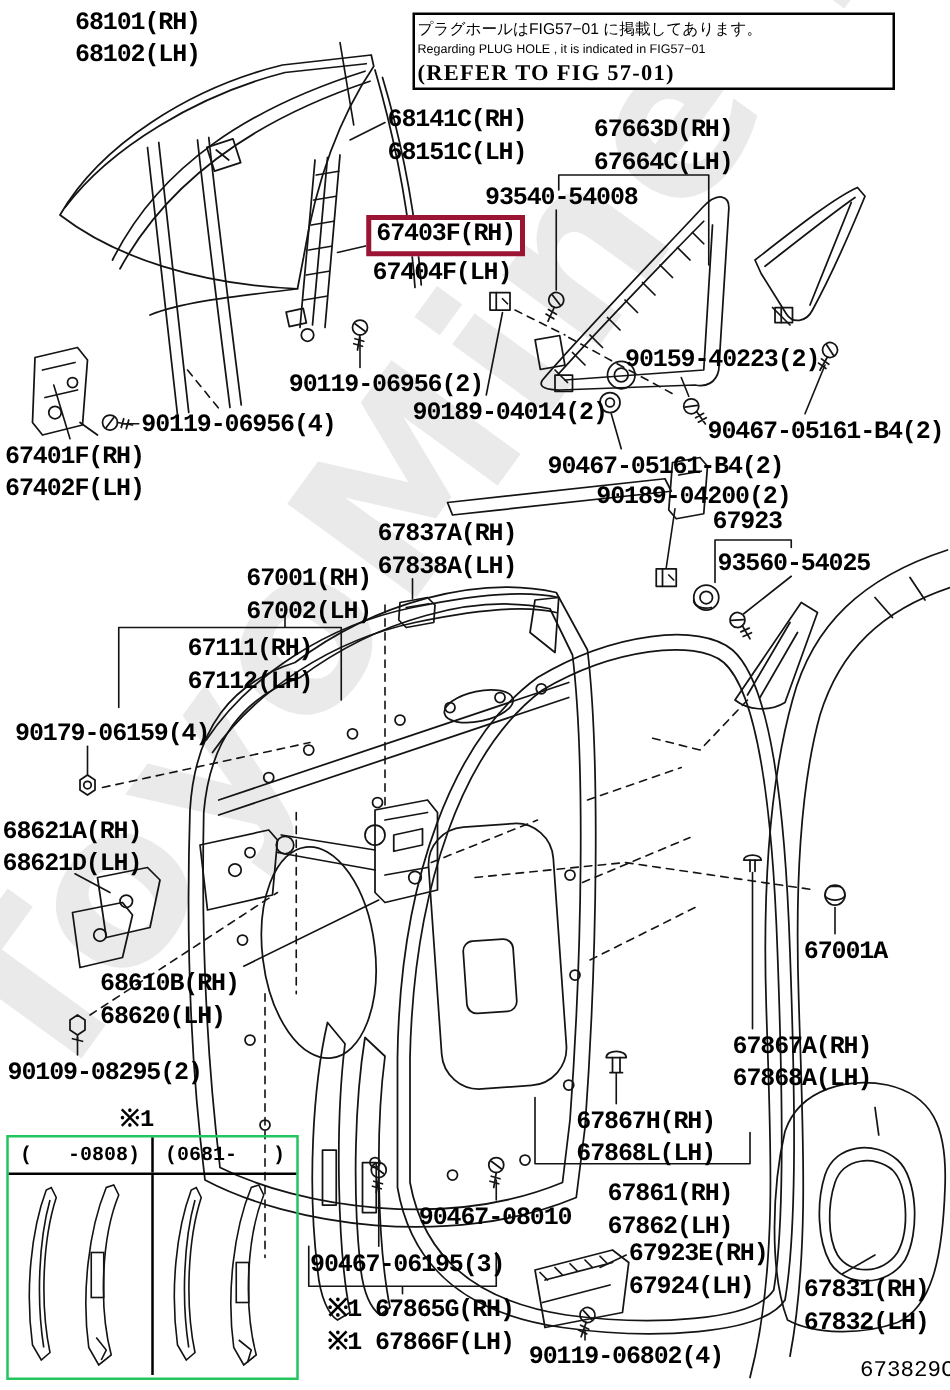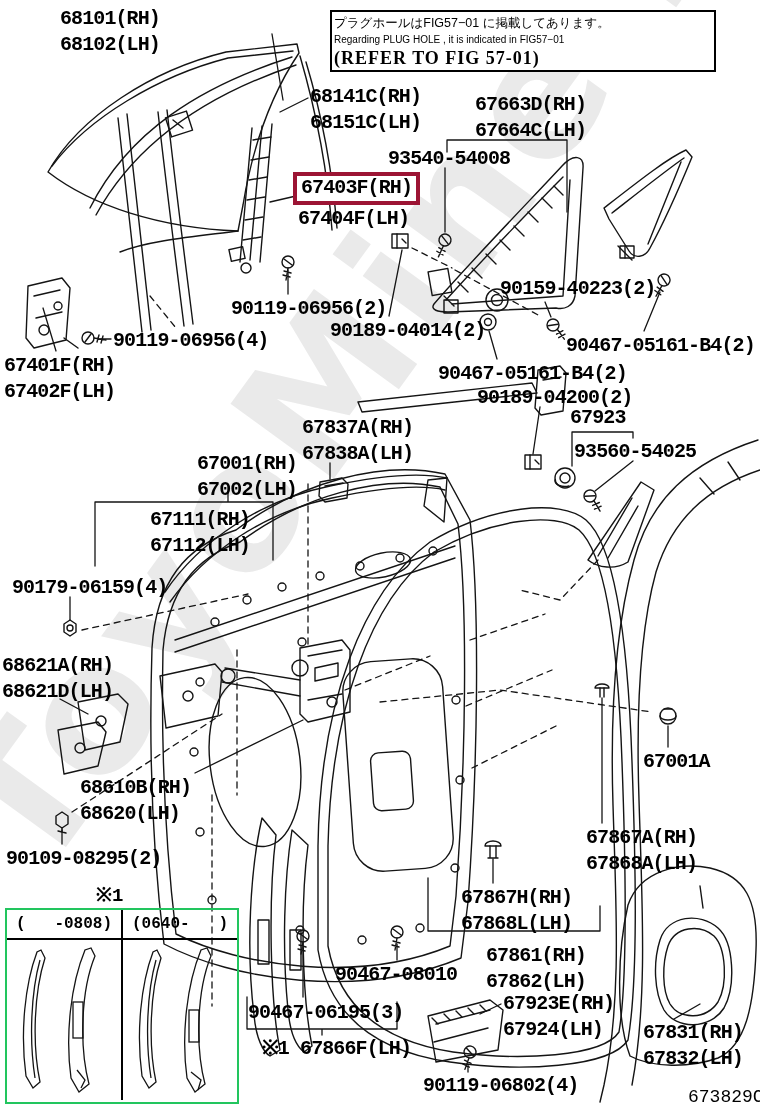--- a/index.html
+++ b/index.html
@@ -371,31 +371,31 @@
       <div class="lbl" style="left: 12px; top: 575px;"><div>90179-06159(4)</div></div>
       <div class="lbl" style="left: 2px; top: 653px;"><div>68621A(RH)</div><div>68621D(LH)</div></div>
       <div class="lbl" style="left: 80px; top: 775px;"><div>68610B(RH)</div><div>68620(LH)</div></div>
       <div class="lbl" style="left: 6px; top: 846px;"><div>90109-08295(2)</div></div>
       <div class="lbl" style="left: 643px; top: 749px;"><div>67001A</div></div>
       <div class="lbl" style="left: 574px; top: 825px; margin-left: 12px;"><div>67867A(RH)</div><div>67868A(LH)</div></div>
       <div class="lbl" style="left: 461px; top: 885px;"><div>67867H(RH)</div><div>67868L(LH)</div></div>
       <div class="lbl" style="left: 486px; top: 943px;"><div>67861(RH)</div><div>67862(LH)</div></div>
       <div class="lbl" style="left: 335px; top: 962px;"><div>90467-08010</div></div>
       <div class="lbl" style="left: 248px; top: 1000px;"><div>90467-06195(3)</div></div>
-      <div class="lbl" style="left: 262px; top: 1036px;"><div>※1 67866F(LH)</div></div>
+      <div class="lbl" style="left: 262px; top: 1036px;"><div>※1 67865G(RH)</div><div>※1 67866F(LH)</div></div>
       <div class="lbl" style="left: 503px; top: 991px;"><div>67923E(RH)</div><div>67924(LH)</div></div>
       <div class="lbl" style="left: 413px; top: 1073px; margin-left: 10px;"><div>90119-06802(4)</div></div>
       <div class="lbl" style="left: 643px; top: 1020px;"><div>67831(RH)</div><div>67832(LH)</div></div>
     </div>
 
   <div class="ttitle">※1</div>
   <div class="vtable">
     <div class="hdr">
       <div>(   -0808)</div>
-      <div>(0640-   )</div>
+      <div>(0681-   )</div>
     </div>
     <div class="cells">
       <div class="cell">
         <svg width="113" height="158" viewBox="0 0 113 158" fill="none" stroke="#141414" stroke-width="1.3">
           <path d="M30,12 C18,44 13,92 19,136 L26,148 L33,142 C25,104 27,52 38,18 L34,10 Z"></path>
           <path d="M33,20 C24,52 22,100 28,138"></path>
           <path d="M78,10 C64,44 58,94 64,138 L72,152 L82,144 C72,106 74,50 88,16 L84,8 Z"></path>
           <rect x="66" y="62" width="10" height="36"></rect>
           <path d="M70,130 l8,10 l-4,8"></path>
         </svg>

